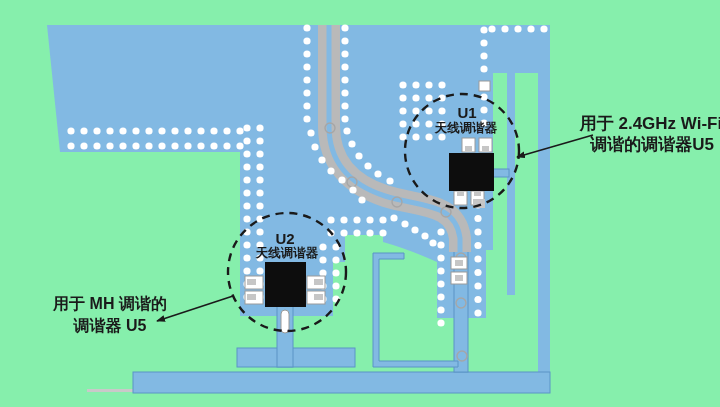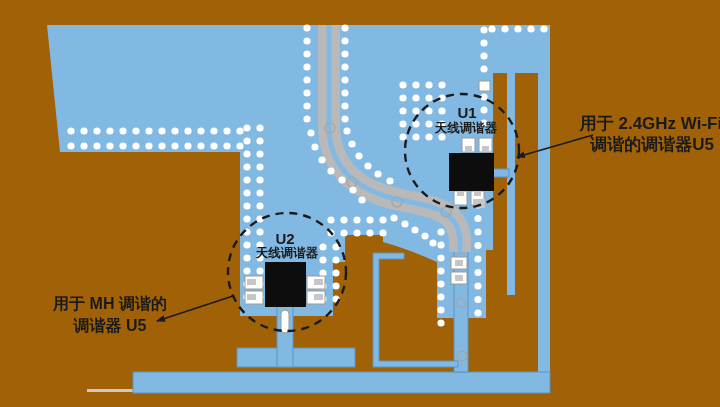--- a/index.html
+++ b/index.html
@@ -1,16 +1,16 @@
 <!DOCTYPE html>
 <html style="--copper: #82B9E3; --copper-outline: #5B94C6; --chip: #0D0D0D; --ink: #1A1A1A;"><head>
 <meta charset="utf-8">
 <style>
   html,body{margin:0;padding:0;background:#fff;}
-  .stage{width:720px;height:407px;position:relative;background:#a16207;overflow:hidden;
+  .stage{width:720px;height:407px;position:relative;background:#86efac;overflow:hidden;
          font-family:"Liberation Sans","DejaVu Sans",sans-serif;}
   svg{display:block;}
   text{font-family:"Liberation Sans","DejaVu Sans",sans-serif;}
   .copper{fill:var(--copper,#82B9E3);}
   .copper-o{fill:var(--copper,#82B9E3);stroke:var(--copper-outline,#5B94C6);stroke-width:1;}
   .chip{fill:var(--chip,#0d0d0d);}
   .pad{fill:#ffffff;stroke:#9a9a9a;stroke-width:1;}
   .nub{fill:#c6c6c6;stroke:none;}
   .dash{fill:none;stroke:var(--ink,#1a1a1a);stroke-width:2.4;stroke-dasharray:8 6;}
   .arrow{stroke:var(--ink,#1a1a1a);stroke-width:1.6;fill:none;}

